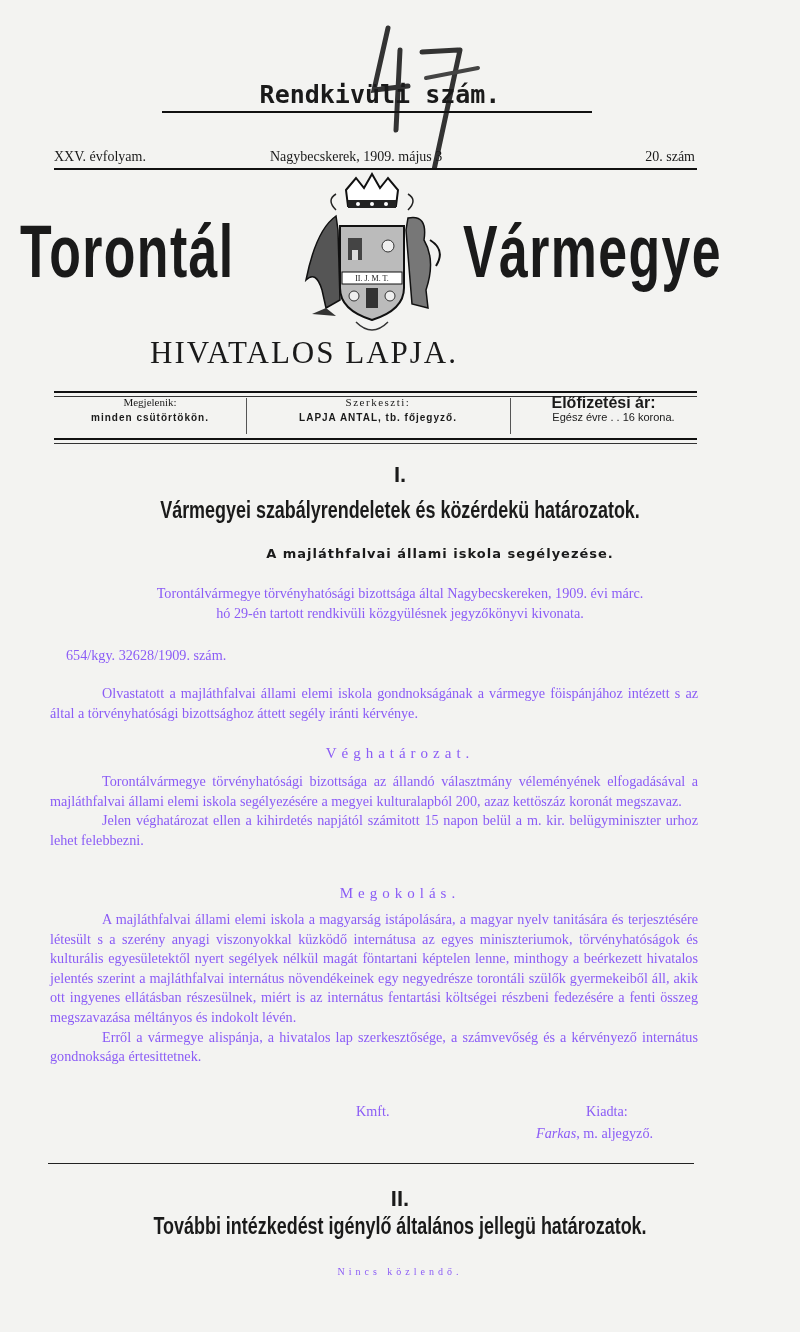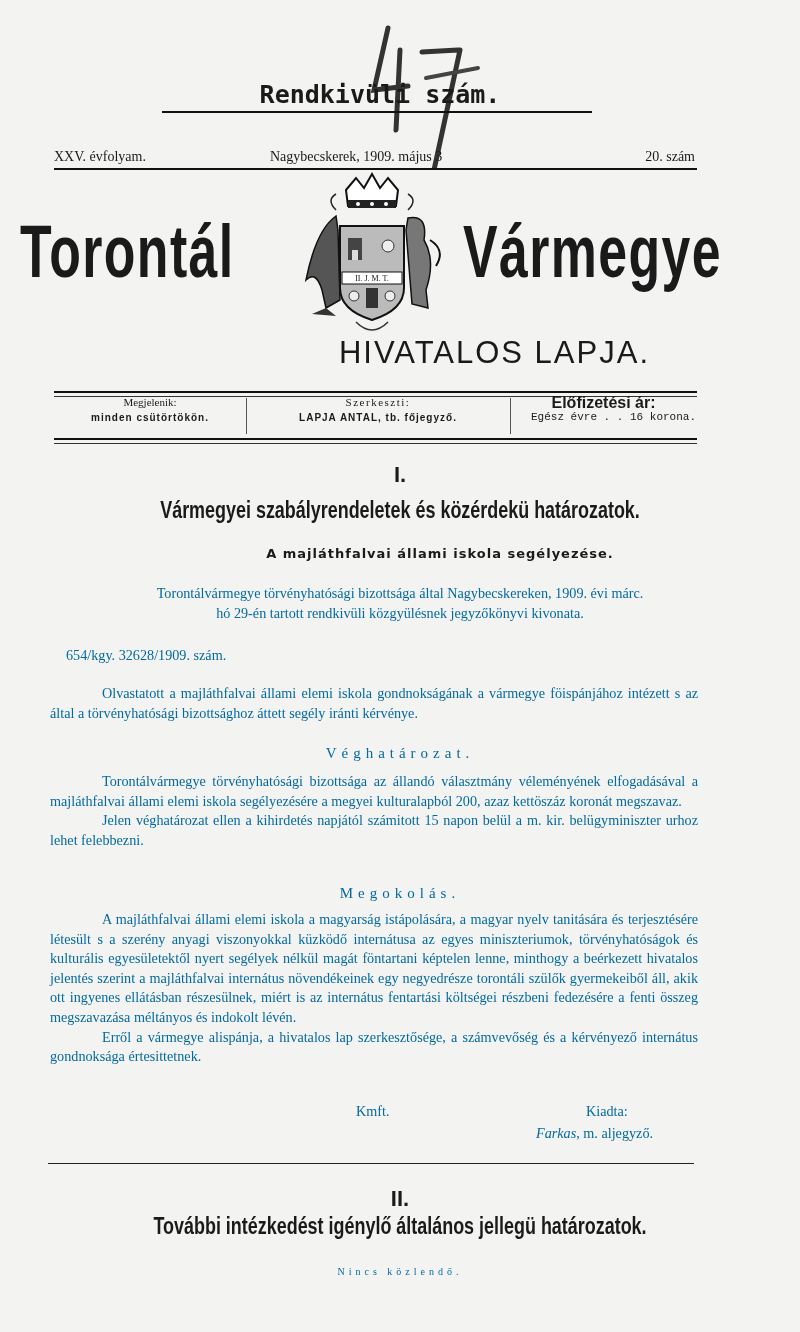--- a/index.html
+++ b/index.html
@@ -26,22 +26,22 @@
   .issue-rule { left: 54px; top: 168px; width: 643px; height: 2px; background: #111; }
   .title-left, .title-right {
     font-family: "Liberation Sans", "DejaVu Sans", sans-serif;
     font-weight: bold; font-size: 74px; transform: scaleX(0.7); white-space: nowrap;
     top: 212px; line-height: 80px; letter-spacing: 2px;
   }
   .title-left { left: 20px; transform-origin: left center; }
   .title-right { left: 463px; transform-origin: left center; }
   .crest { left: 296px; top: 170px; width: 152px; height: 172px; }
   .subtitle {
-    left: 150px; top: 335px; width: 500px; text-align: right;
-    font-family: Liberation Sans, sans-serif;
+    left: 150px; top: 335px; width: 500px; text-align: left;
+    font-family: Liberation Serif, serif;
     font-size: 31px; letter-spacing: 2px;
   }
   .rule { height: 2px; background: #111; }
   .rule.thin { height: 1px; background: #333; }
   .info-box { left: 54px; top: 394px; width: 643px; height: 42px; }
   .info-col { position: absolute; top: 0; height: 42px; text-align: center; font-size: 11px; line-height: 15px; }
   .info-col .l1 { display: block; padding-top: 1px; }
   .info-col .l2 { display: block; font-family: "Liberation Sans", "DejaVu Sans", sans-serif; font-weight: bold; letter-spacing: 1px; font-size: 10px; }
   .info-divider { position: absolute; top: 4px; width: 1px; height: 36px; background: #555; }
   .sec-num {
@@ -50,21 +50,21 @@
   }
   .sec-title {
     left: 0; width: 800px; text-align: center;
     font-family: "Liberation Sans", "DejaVu Sans", sans-serif; font-weight: bold; font-size: 23px;
     transform: scaleX(0.78); transform-origin: center;
   }
   .art-title {
     left: 0; width: 800px; text-align: center;
     font-family: "DejaVu Sans", "Liberation Sans", sans-serif; font-weight: bold; font-size: 13px; letter-spacing: 1px; margin-left: 40px;
   }
-  .body-text { font-size: 14.2px; line-height: 19.6px; text-align: justify; color: #0369a1; }
+  .body-text { font-size: 14.2px; line-height: 19.6px; text-align: justify; color: #8b5cf6; }
   .center { text-align: center; }
   .spaced { letter-spacing: 5px; }
   .indent { text-indent: 52px; }
   .p { margin: 0; }
 </style>
 </head>
 <body>
 
 <div class="page">
 
@@ -127,21 +127,21 @@
       <span class="l2">minden csütörtökön.</span>
     </div>
     <div class="info-divider" style="left:192px;"></div>
     <div class="info-col" style="left:192px; width:264px;">
       <span class="l1" style="letter-spacing:1.5px">Szerkeszti:</span>
       <span class="l2">LAPJA ANTAL, tb. főjegyző.</span>
     </div>
     <div class="info-divider" style="left:456px;"></div>
     <div class="info-col" style="left:456px; width:187px;">
       <span class="l1" style="font-family:'Liberation Sans',sans-serif; font-weight:bold; font-size:16px;">Előfizetési ár:</span>
-      <span class="l2" style="font-family:Liberation Mono, monospace; font-weight:normal; letter-spacing:0; font-size:11px;margin-left:20px;">Egész évre . . 16 korona.</span>
+      <span class="l2" style="font-family:Liberation Sans, sans-serif; font-weight:normal; letter-spacing:0; font-size:11px;margin-left:20px;">Egész évre . . 16 korona.</span>
     </div>
   </div>
 
   <div class="abs rule" style="left:54px; top:438px; width:643px;"></div>
   <div class="abs rule thin" style="left:54px; top:443px; width:643px;"></div>
 
   <div class="abs sec-num" style="top:462px;">I.</div>
   <div class="abs sec-title" style="top:497px;">Vármegyei szabályrendeletek és közérdekü határozatok.</div>
   <div class="abs art-title" style="top:546px;">A majláthfalvai állami iskola segélyezése.</div>
 

